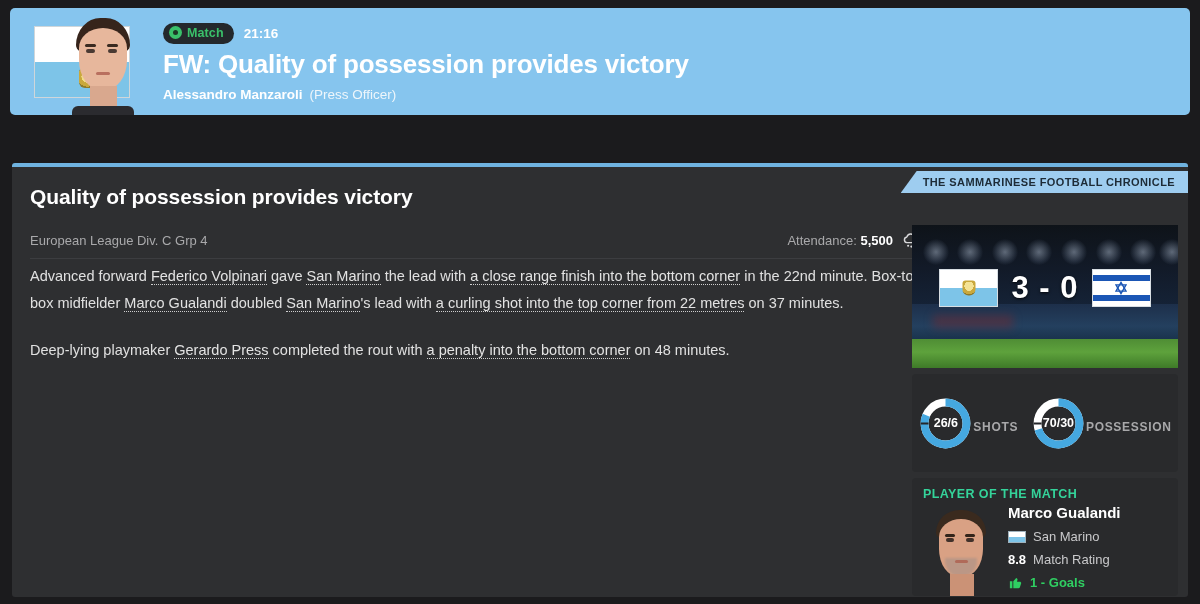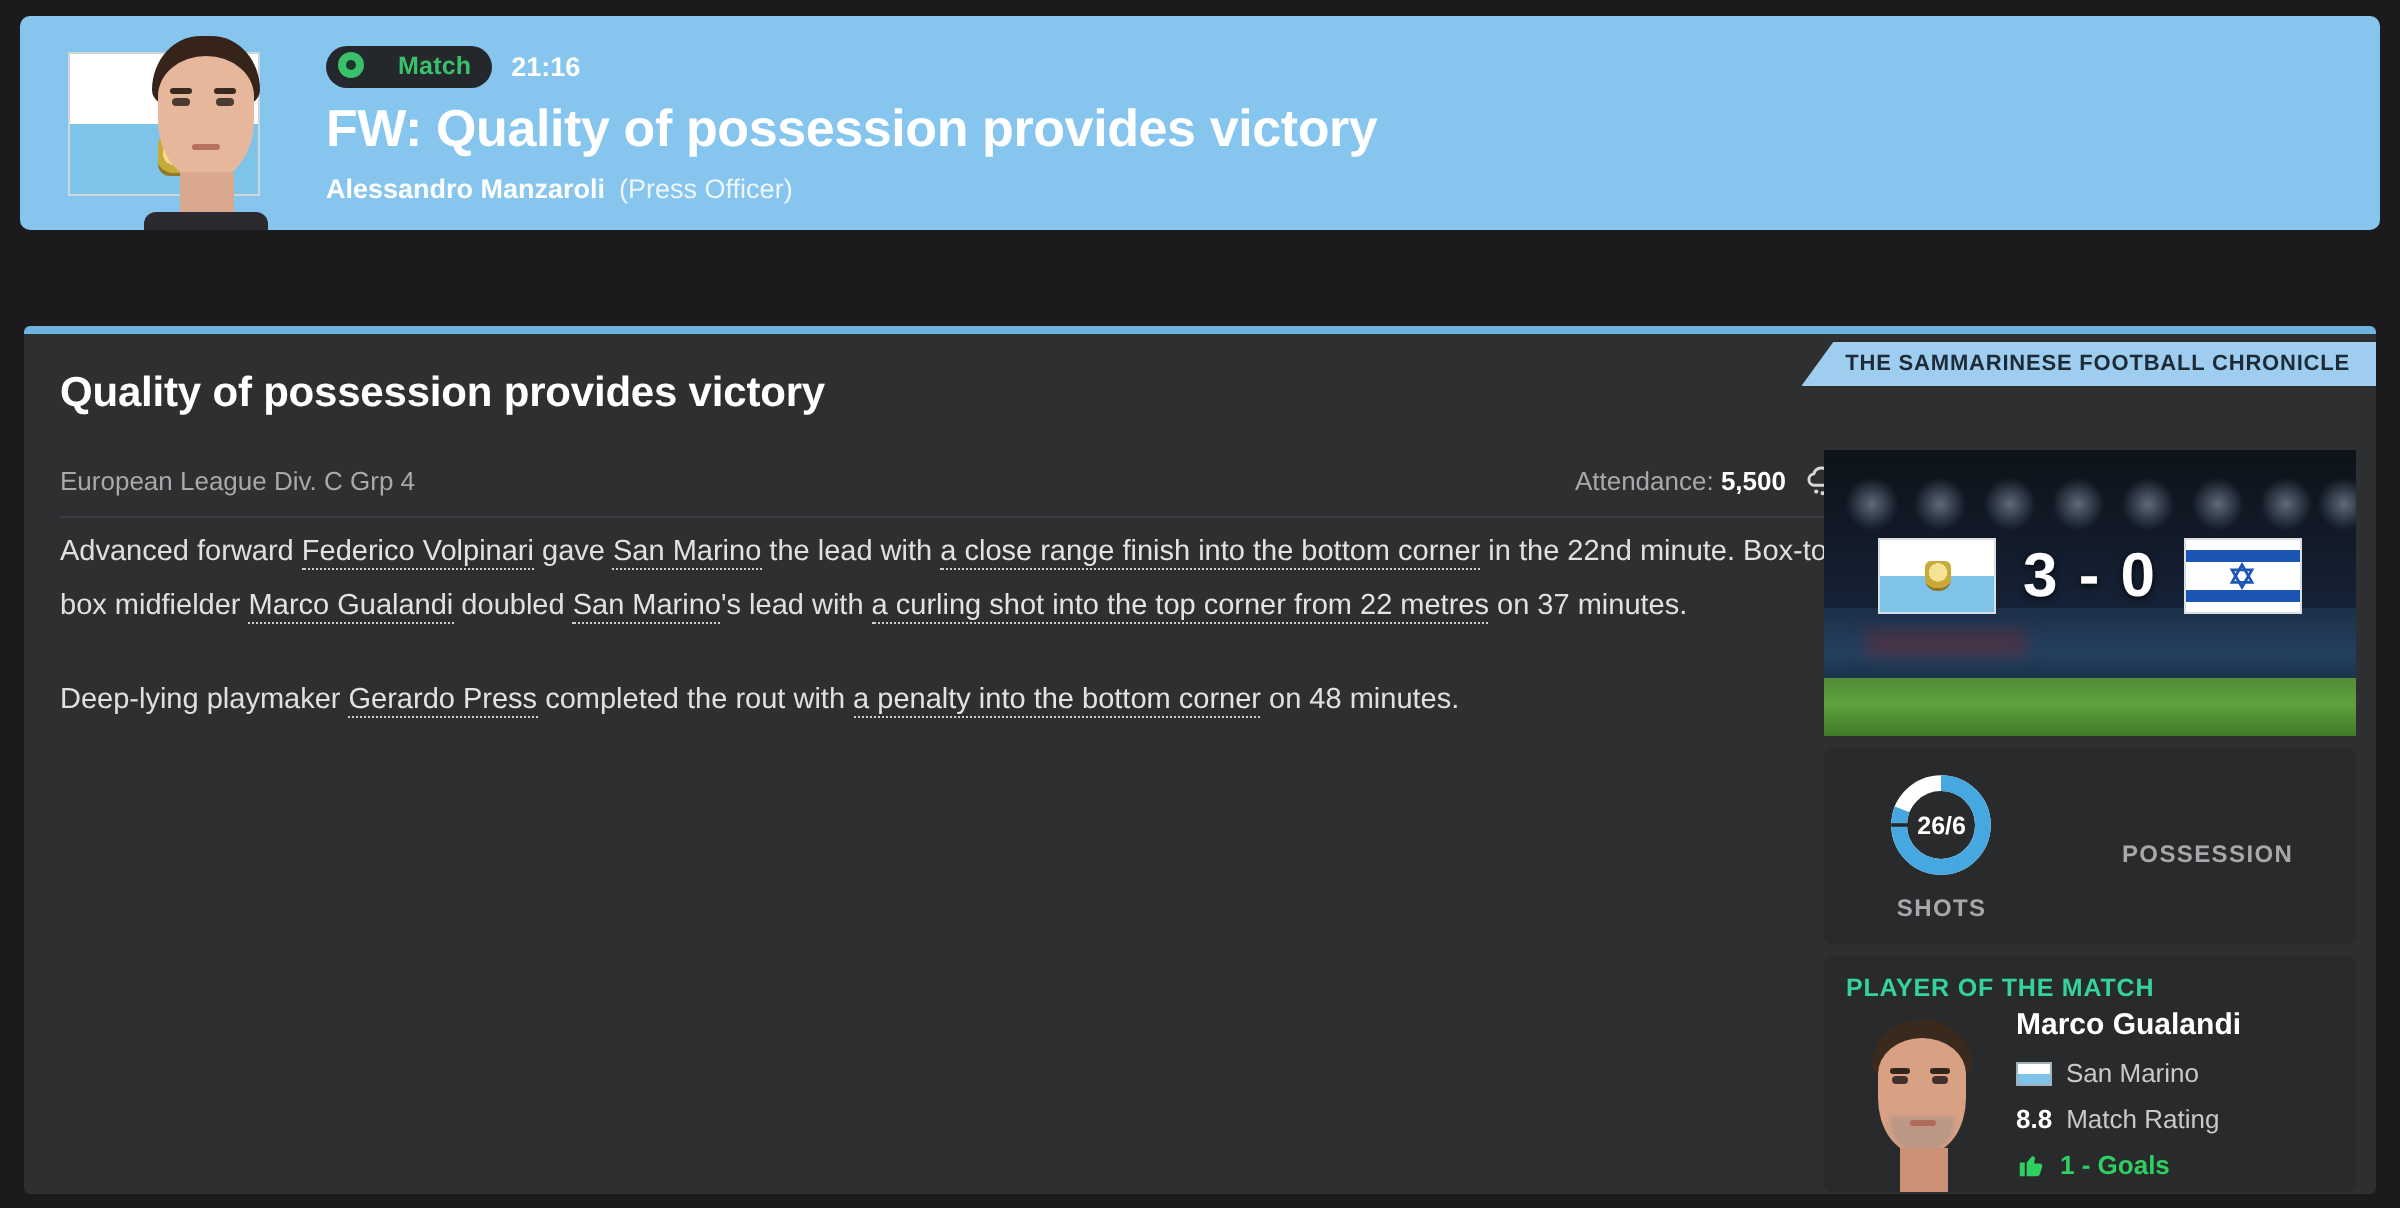--- a/index.html
+++ b/index.html
@@ -54,21 +54,21 @@
     background: #24282c; border-radius: 11px; padding: 2px 10px 3px 6px; height: 21px;
   }
   .match-dot {
     width: 13px; height: 13px; border-radius: 50%;
     background: #3ac06a; position: relative;
   }
   .match-dot::after {
     content: ""; position: absolute; left: 4px; top: 4px;
     width: 5px; height: 5px; border-radius: 50%; background: #1d3826;
   }
-  .match-badge-label { color: #3ac06a; font-size: 12.5px; font-weight: bold; letter-spacing: .1px; margin-left: 12px; }
+  .match-badge-label { color: #3ac06a; font-size: 12.5px; font-weight: bold; letter-spacing: .1px; }
   .header-time { color: #ffffff; font-size: 13.5px; font-weight: bold; }
   .header-title {
     color: #ffffff; font-size: 26px; font-weight: bold; margin-top: 5px;
     letter-spacing: -.2px; white-space: nowrap;
   }
   .header-byline { margin-top: 7px; display: flex; align-items: baseline; gap: 7px; }
   .byline-name { color: #ffffff; font-size: 13.5px; font-weight: bold; }
   .byline-role { color: #eef6fb; font-size: 13.5px; }
 
   
@@ -163,21 +163,21 @@
   }
   .sb-score {
     color: #ffffff; font-size: 31px; font-weight: bold; letter-spacing: 1px;
     text-shadow: 0 1px 3px rgba(0,0,0,.8);
   }
 
   .stats-card {
     margin-top: 6px; width: 266px; height: 98px; background: #292a2c;
     border-radius: 4px; display: flex; align-items: center; justify-content: space-around;
   }
-  .stat { display: flex; flex-direction: column; align-items: center; }
+  .stat { display: flex; flex-direction: row; align-items: center; }
   .donut { position: relative; width: 55px; height: 55px; }
   .donut svg { transform: rotate(-90deg); display: block; }
   .donut-label {
     position: absolute; left: 0; top: 0; width: 55px; height: 55px;
     display: flex; align-items: center; justify-content: center;
     color: #ffffff; font-size: 12.5px; font-weight: bold;
   }
   .stat-caption {
     margin-top: 7px; color: #a8a8aa; font-size: 12px; font-weight: bold; letter-spacing: .7px;
   }
@@ -326,20 +326,28 @@
             <svg width="55" height="55" viewBox="0 0 42 42">
               <circle cx="21" cy="21" r="16" fill="none" stroke="#ffffff" stroke-width="6"></circle>
               <circle cx="21" cy="21" r="16" fill="none" stroke="#45a8e0" stroke-width="6" stroke-dasharray="81.4 100.5" stroke-dashoffset="0"></circle>
               <line x1="21" y1="2" x2="21" y2="8" stroke="#24262a" stroke-width="1.4"></line>
             </svg>
             <span class="donut-label">26/6</span>
           </div>
           <span class="stat-caption">SHOTS</span>
         </div>
         <div class="stat">
+          <div class="donut">
+            <svg width="55" height="55" viewBox="0 0 42 42">
+              <circle cx="21" cy="21" r="16" fill="none" stroke="#ffffff" stroke-width="6"></circle>
+              <circle cx="21" cy="21" r="16" fill="none" stroke="#45a8e0" stroke-width="6" stroke-dasharray="70.3 100.5" stroke-dashoffset="0"></circle>
+              <line x1="21" y1="2" x2="21" y2="8" stroke="#24262a" stroke-width="1.4"></line>
+            </svg>
+            <span class="donut-label">70/30</span>
+          </div>
           <span class="stat-caption">POSSESSION</span>
         </div>
       </div>
 
       <div class="potm-card">
         <div class="potm-title">PLAYER OF THE MATCH</div>
         <div class="potm-face">
           <div class="pf-hair"></div>
           <div class="pf-skin"></div>
           <div class="pf-brow l"></div>

